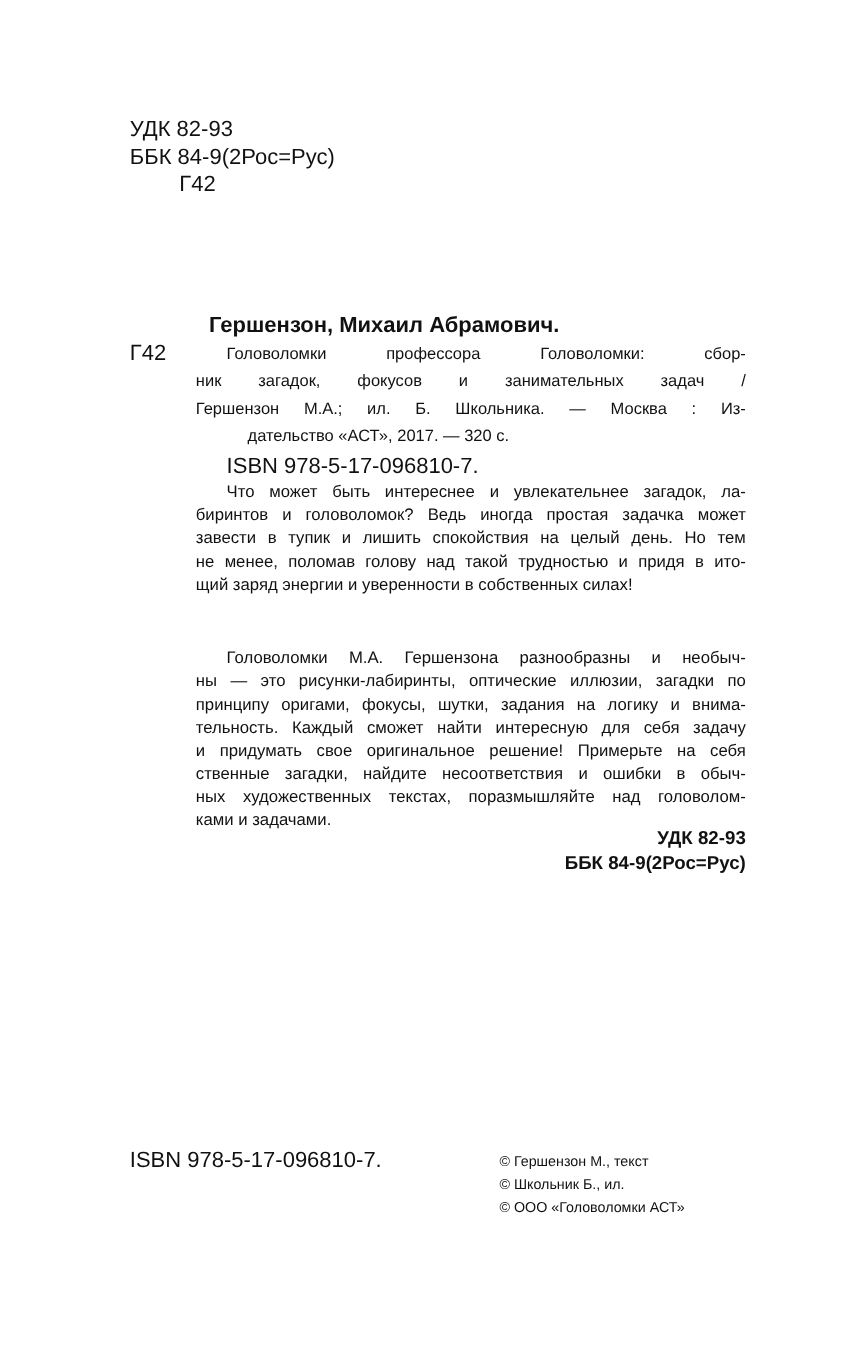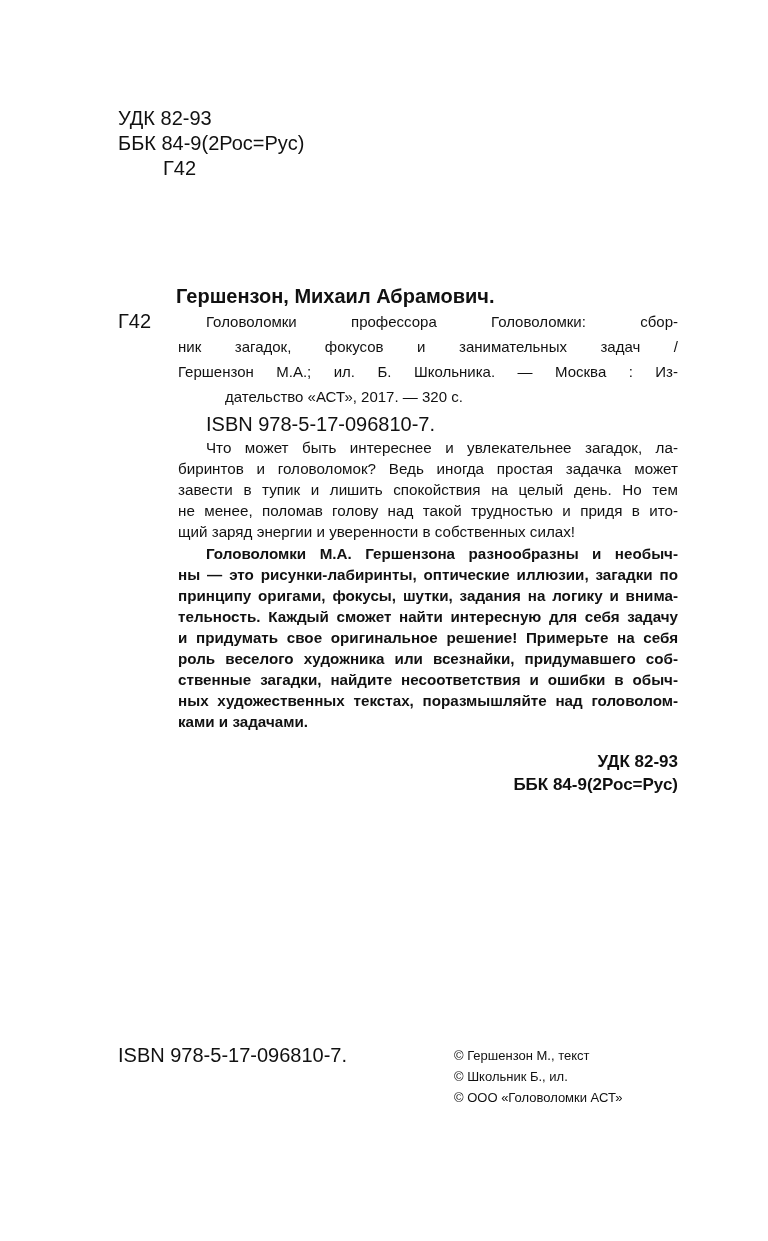--- a/index.html
+++ b/index.html
@@ -22,21 +22,21 @@
       left: 118px;
       top: 106px;
       font-size: 20px;
       line-height: 25px;
     }
     .top-class .line { white-space: nowrap; }
     .top-class .indent { padding-left: 45px; }
 
     
     .author {
-      left: 176px;
+      left: 190px;
       top: 284px;
       font-size: 20px;
       font-weight: bold;
       line-height: 25px;
       white-space: nowrap;
       text-align: right;
     }
     .code-left {
       left: 118px;
       top: 309px;
@@ -76,21 +76,21 @@
     }
     .annot .line {
       display: block;
       text-align: justify;
       text-align-last: justify;
       white-space: nowrap;
     }
     .annot .line.first { padding-left: 28px; }
     .annot .line.last { text-align-last: left; }
     .annot-1 { top: 437px; }
-    .annot-2 { top: 543px; font-weight: bold; }
+    .annot-2 { top: 588px; }
 
     
     .right-class {
       right: 90px;
       top: 750px;
       font-size: 17px;
       font-weight: bold;
       line-height: 23px;
       text-align: right;
       white-space: nowrap;
@@ -138,21 +138,20 @@
   <span class="line">не менее, поломав голову над такой трудностью и придя в ито-</span>
   <span class="line last">щий заряд энергии и уверенности в собственных силах!</span>
 </div>
 
 <div class="abs annot annot-2">
   <span class="line first">Головоломки М.А. Гершензона разнообразны и необыч-</span>
   <span class="line">ны — это рисунки-лабиринты, оптические иллюзии, загадки по</span>
   <span class="line">принципу оригами, фокусы, шутки, задания на логику и внима-</span>
   <span class="line">тельность. Каждый сможет найти интересную для себя задачу</span>
   <span class="line">и придумать свое оригинальное решение! Примерьте на себя</span>
-  <span class="line">роль веселого художника или всезнайки, придумавшего соб-</span>
   <span class="line">ственные загадки, найдите несоответствия и ошибки в обыч-</span>
   <span class="line">ных художественных текстах, поразмышляйте над головолом-</span>
   <span class="line last">ками и задачами.</span>
 </div>
 
 <div class="abs right-class">
   <div>УДК 82-93</div>
   <div>ББК 84-9(2Рос=Рус)</div>
 </div>
 

